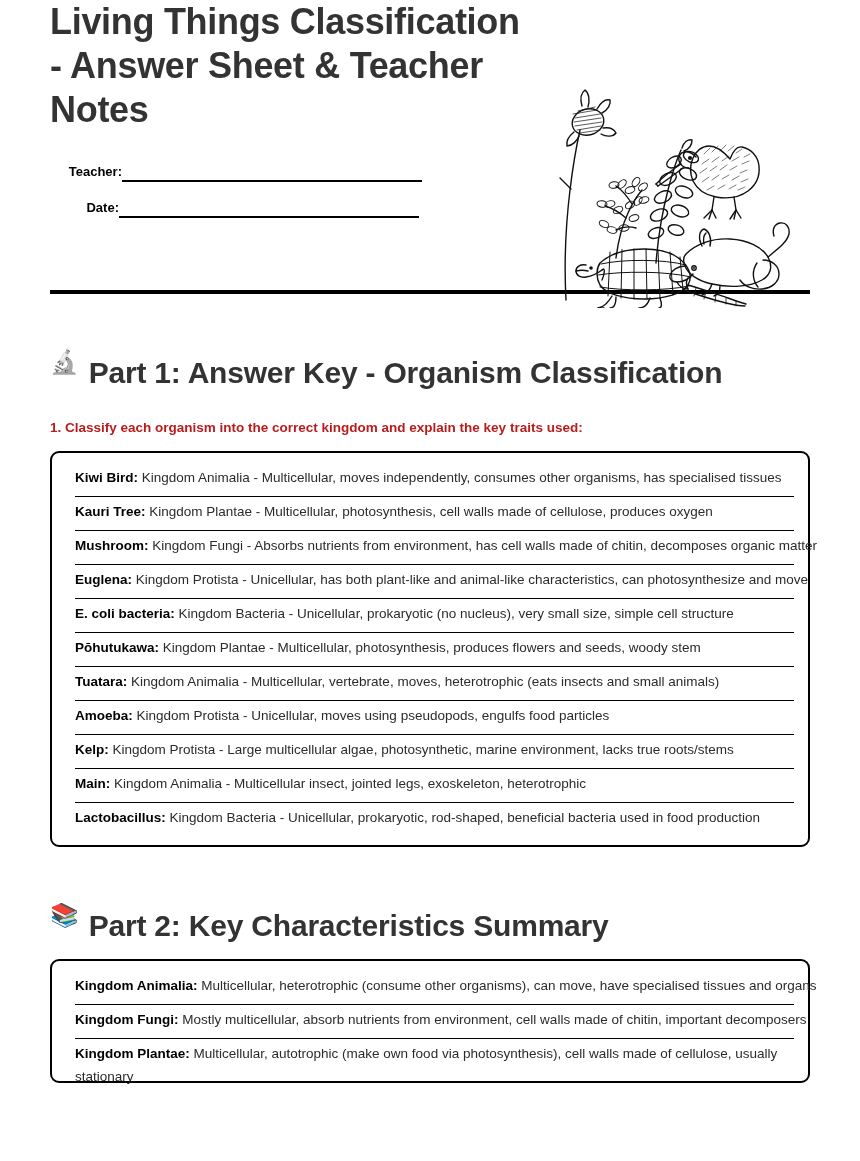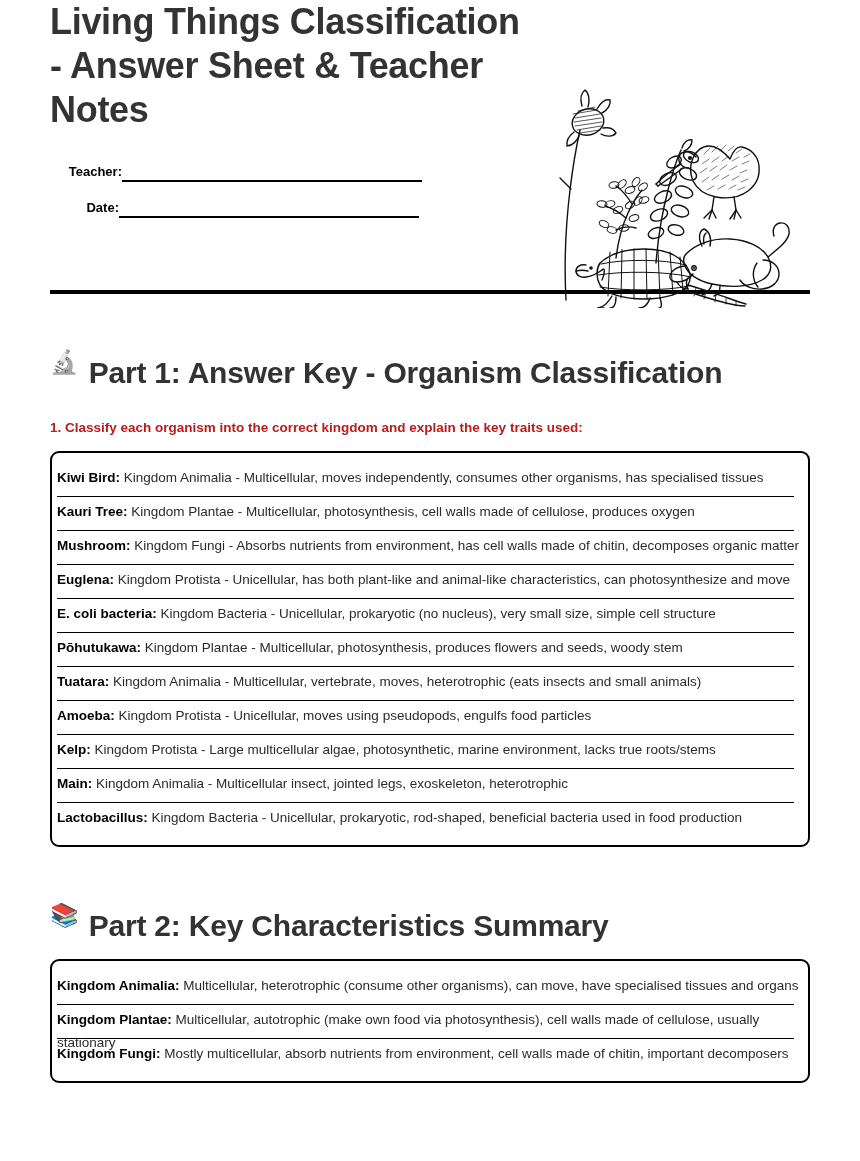--- a/index.html
+++ b/index.html
@@ -105,21 +105,21 @@
     font-weight: bold;
     color: #b91c1c;
     margin-top: 30px;
   }
 
   
   .answer-box {
     margin-top: 16px;
     border: 2px solid #000;
     border-radius: 9px;
-    padding: 10px 14px 8px 5px;
+    padding: 10px 14px 8px 23px;
     box-sizing: border-box;
   }
   .answer-row {
     height: 34px;
     border-bottom: 1px solid #000;
     box-sizing: border-box;
     overflow: visible;
     position: relative;
   }
   .answer-row:last-child { border-bottom: none; }
@@ -390,20 +390,20 @@
     <span class="emoji">📚</span>
     <span class="htext">Part 2: Key Characteristics Summary</span>
   </div>
 
 
   <div class="answer-box part2" id="part2-box">
       <div class="answer-row">
         <div class="rowtext"><b>Kingdom Animalia:</b><span> Multicellular, heterotrophic (consume other organisms), can move, have specialised tissues and organs</span></div>
       </div>
       <div class="answer-row">
+        <div class="rowtext"><b>Kingdom Fungi:</b><span> Mostly multicellular, absorb nutrients from environment, cell walls made of chitin, important decomposers</span></div>
+      </div>
+      <div class="answer-row">
         <div class="rowtext"><b>Kingdom Plantae:</b><span> Multicellular, autotrophic (make own food via photosynthesis), cell walls made of cellulose, usually stationary</span></div>
       </div>
-      <div class="answer-row">
-        <div class="rowtext"><b>Kingdom Fungi:</b><span> Mostly multicellular, absorb nutrients from environment, cell walls made of chitin, important decomposers</span></div>
-      </div>
     </div>
 
 </div>
 
 </body></html>

